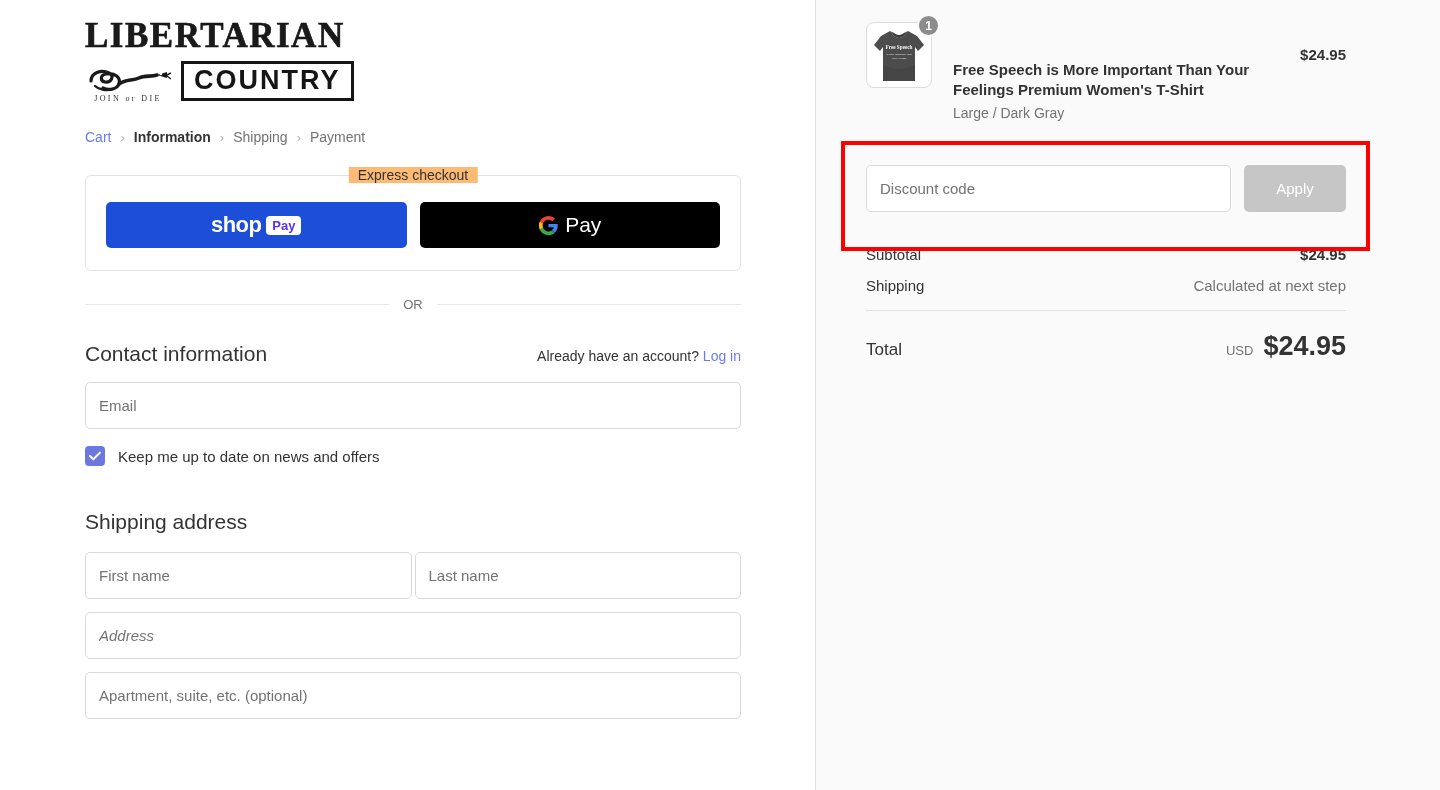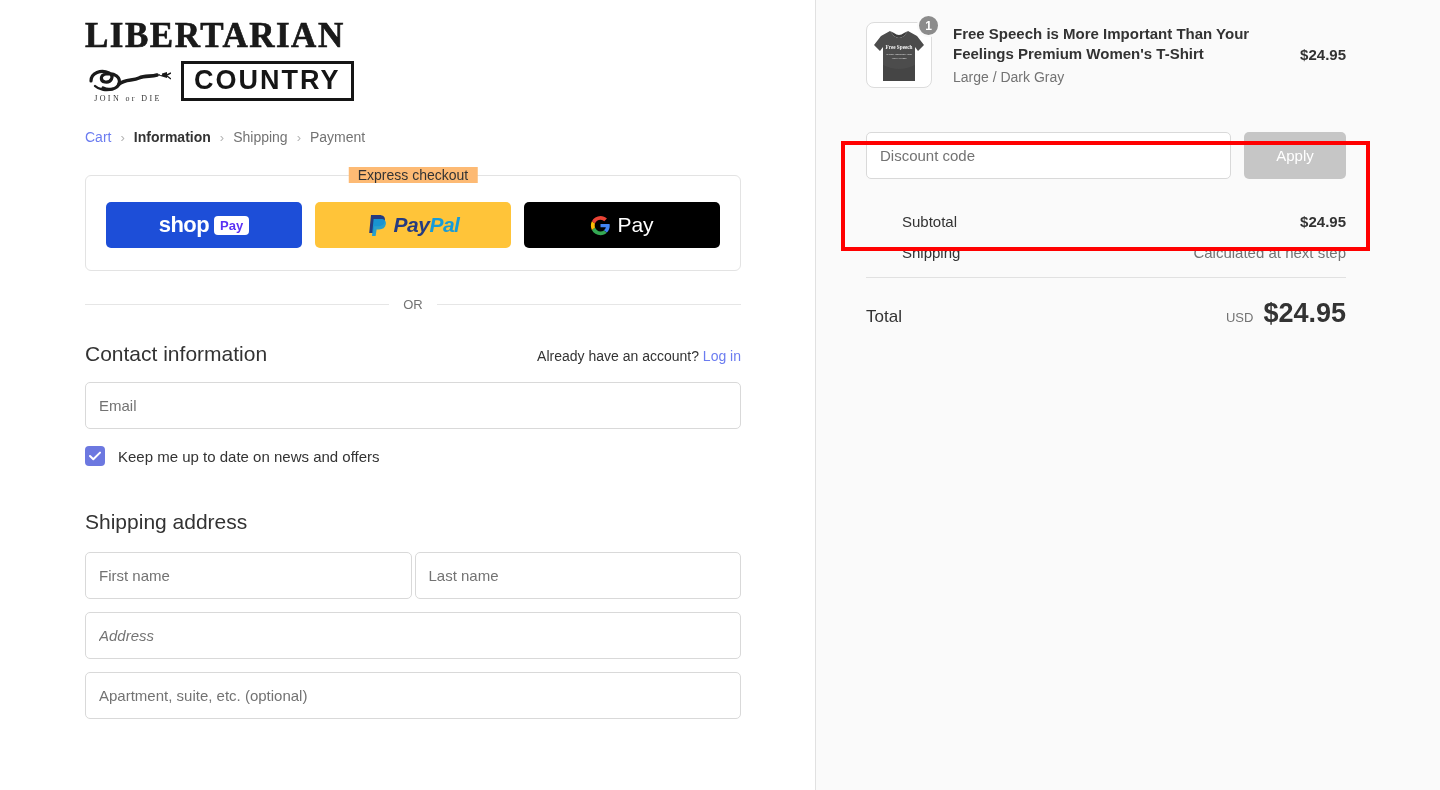--- a/index.html
+++ b/index.html
@@ -129,21 +129,21 @@
     background: #fff; display: flex; align-items: center; justify-content: center;
     overflow: hidden;
   }
   .qty-badge {
     position: absolute; top: -8px; right: -2px;
     width: 23px; height: 23px; border-radius: 50%;
     background: #8c8c8c; color: #fff; font-size: 12px; font-weight: 600;
     display: flex; align-items: center; justify-content: center;
     border: 2px solid #fafafa;
   }
-  .li-body { flex: 1; padding-top: 2px; }
+  .li-body { flex: 1; padding-top: 2px; margin-top: 36px; }
   .li-title { font-size: 15px; font-weight: 700; color: #333333; line-height: 1.31; }
   .li-variant { font-size: 14px; color: #737373; margin-top: 6px; }
   .li-price { font-size: 15px; font-weight: 700; color: #333333; padding-top: 24px; white-space: nowrap; }
 
   
   .discount-annot {
     position: absolute; left: 841px; top: 141px; width: 529px; height: 110px;
     border: 4px solid #ff0000; pointer-events: none; z-index: 5;
   }
   .discount-row { display: flex; gap: 13px; padding: 26px 0 24px; }
@@ -154,21 +154,21 @@
   }
   .discount-input::placeholder { color: #737373; }
   .apply-btn {
     width: 102px; height: 47px; border-radius: 5px; border: none;
     background: #c6c6c6; color: #ffffff; font-size: 15px; font-weight: 500;
     font-family: "Liberation Sans", sans-serif; cursor: pointer;
   }
 
   .totals { padding-top: 10px; }
   .tot-row { display: flex; justify-content: space-between; align-items: baseline; margin-bottom: 14px; }
-  .tot-label { font-size: 15px; color: #333333; margin-left: 36px; }
+  .tot-label { font-size: 15px; color: #333333; }
   .tot-val { font-size: 15px; font-weight: 700; color: #333333; }
   .tot-val.muted { font-weight: 400; color: #737373; }
   .tot-divider { height: 1px; background: #e1e1e1; margin: 16px 0 20px; }
   .grand-row { display: flex; justify-content: space-between; align-items: baseline; }
   .grand-label { font-size: 17px; color: #333333; }
   .grand-right { display: flex; align-items: baseline; gap: 10px; }
   .grand-cur { font-size: 13px; color: #737373; }
   .grand-amt { font-size: 27px; font-weight: 700; color: #333333; }
 
   
@@ -222,29 +222,20 @@
       </div>
 
       
       <div class="express-box">
         <div class="express-legend">Express checkout</div>
         <div class="pay-row">
           <button class="pay-btn pay-shop">
             <span class="shop-txt">shop</span>
             <span class="shop-pill">Pay</span>
           </button>
-          <button class="pay-btn pay-paypal">
-            <svg width="22" height="24" viewBox="0 0 22 24" style="margin-right:5px">
-              <path d="M4 2 h8.2 c4.1 0 6.3 2.1 5.7 5.7 c-0.6 3.7 -3.4 5.6 -7.3 5.6 H7.3 L6.2 20 H2.2 Z" fill="#253b80"></path>
-              <path d="M6.6 6 h7.2 c3.6 0 5.6 1.9 5 5.3 c-0.6 3.4 -3.1 5.2 -6.7 5.2 H9.6 L8.6 23 H5 Z" fill="#179bd7" opacity="0.92"></path>
-            </svg>
-            <span class="pp-text">
-              <span class="pp-pay">Pay</span><span class="pp-pal">Pal</span>
-            </span>
-          </button>
           <button class="pay-btn pay-google">
             <svg width="21" height="21" viewBox="0 0 48 48">
               <path fill="#4285F4" d="M45.1 24.5c0-1.6-.1-2.7-.4-4H24v7.3h12.1c-.2 2-1.6 5-4.5 7l6.9 5.3c4.1-3.8 6.6-9.4 6.6-15.6z"></path>
               <path fill="#34A853" d="M24 46c5.9 0 10.9-1.9 14.5-5.3l-6.9-5.3c-1.9 1.3-4.4 2.2-7.6 2.2-5.8 0-10.7-3.8-12.5-9.1l-7.1 5.5C8.1 41.2 15.4 46 24 46z"></path>
               <path fill="#FBBC05" d="M11.5 28.5c-.5-1.4-.8-2.9-.8-4.5s.3-3.1.7-4.5l-7.1-5.5C2.8 17 2 20.4 2 24s.8 7 2.3 10z"></path>
               <path fill="#EA4335" d="M24 10.8c4.1 0 6.9 1.8 8.5 3.3l6.2-6C34.9 4.6 29.9 2 24 2 15.4 2 8.1 6.8 4.3 14l7.1 5.5c1.8-5.3 6.8-8.7 12.6-8.7z"></path>
             </svg>
             <span class="g-pay-txt">Pay</span>
           </button>
         </div>

